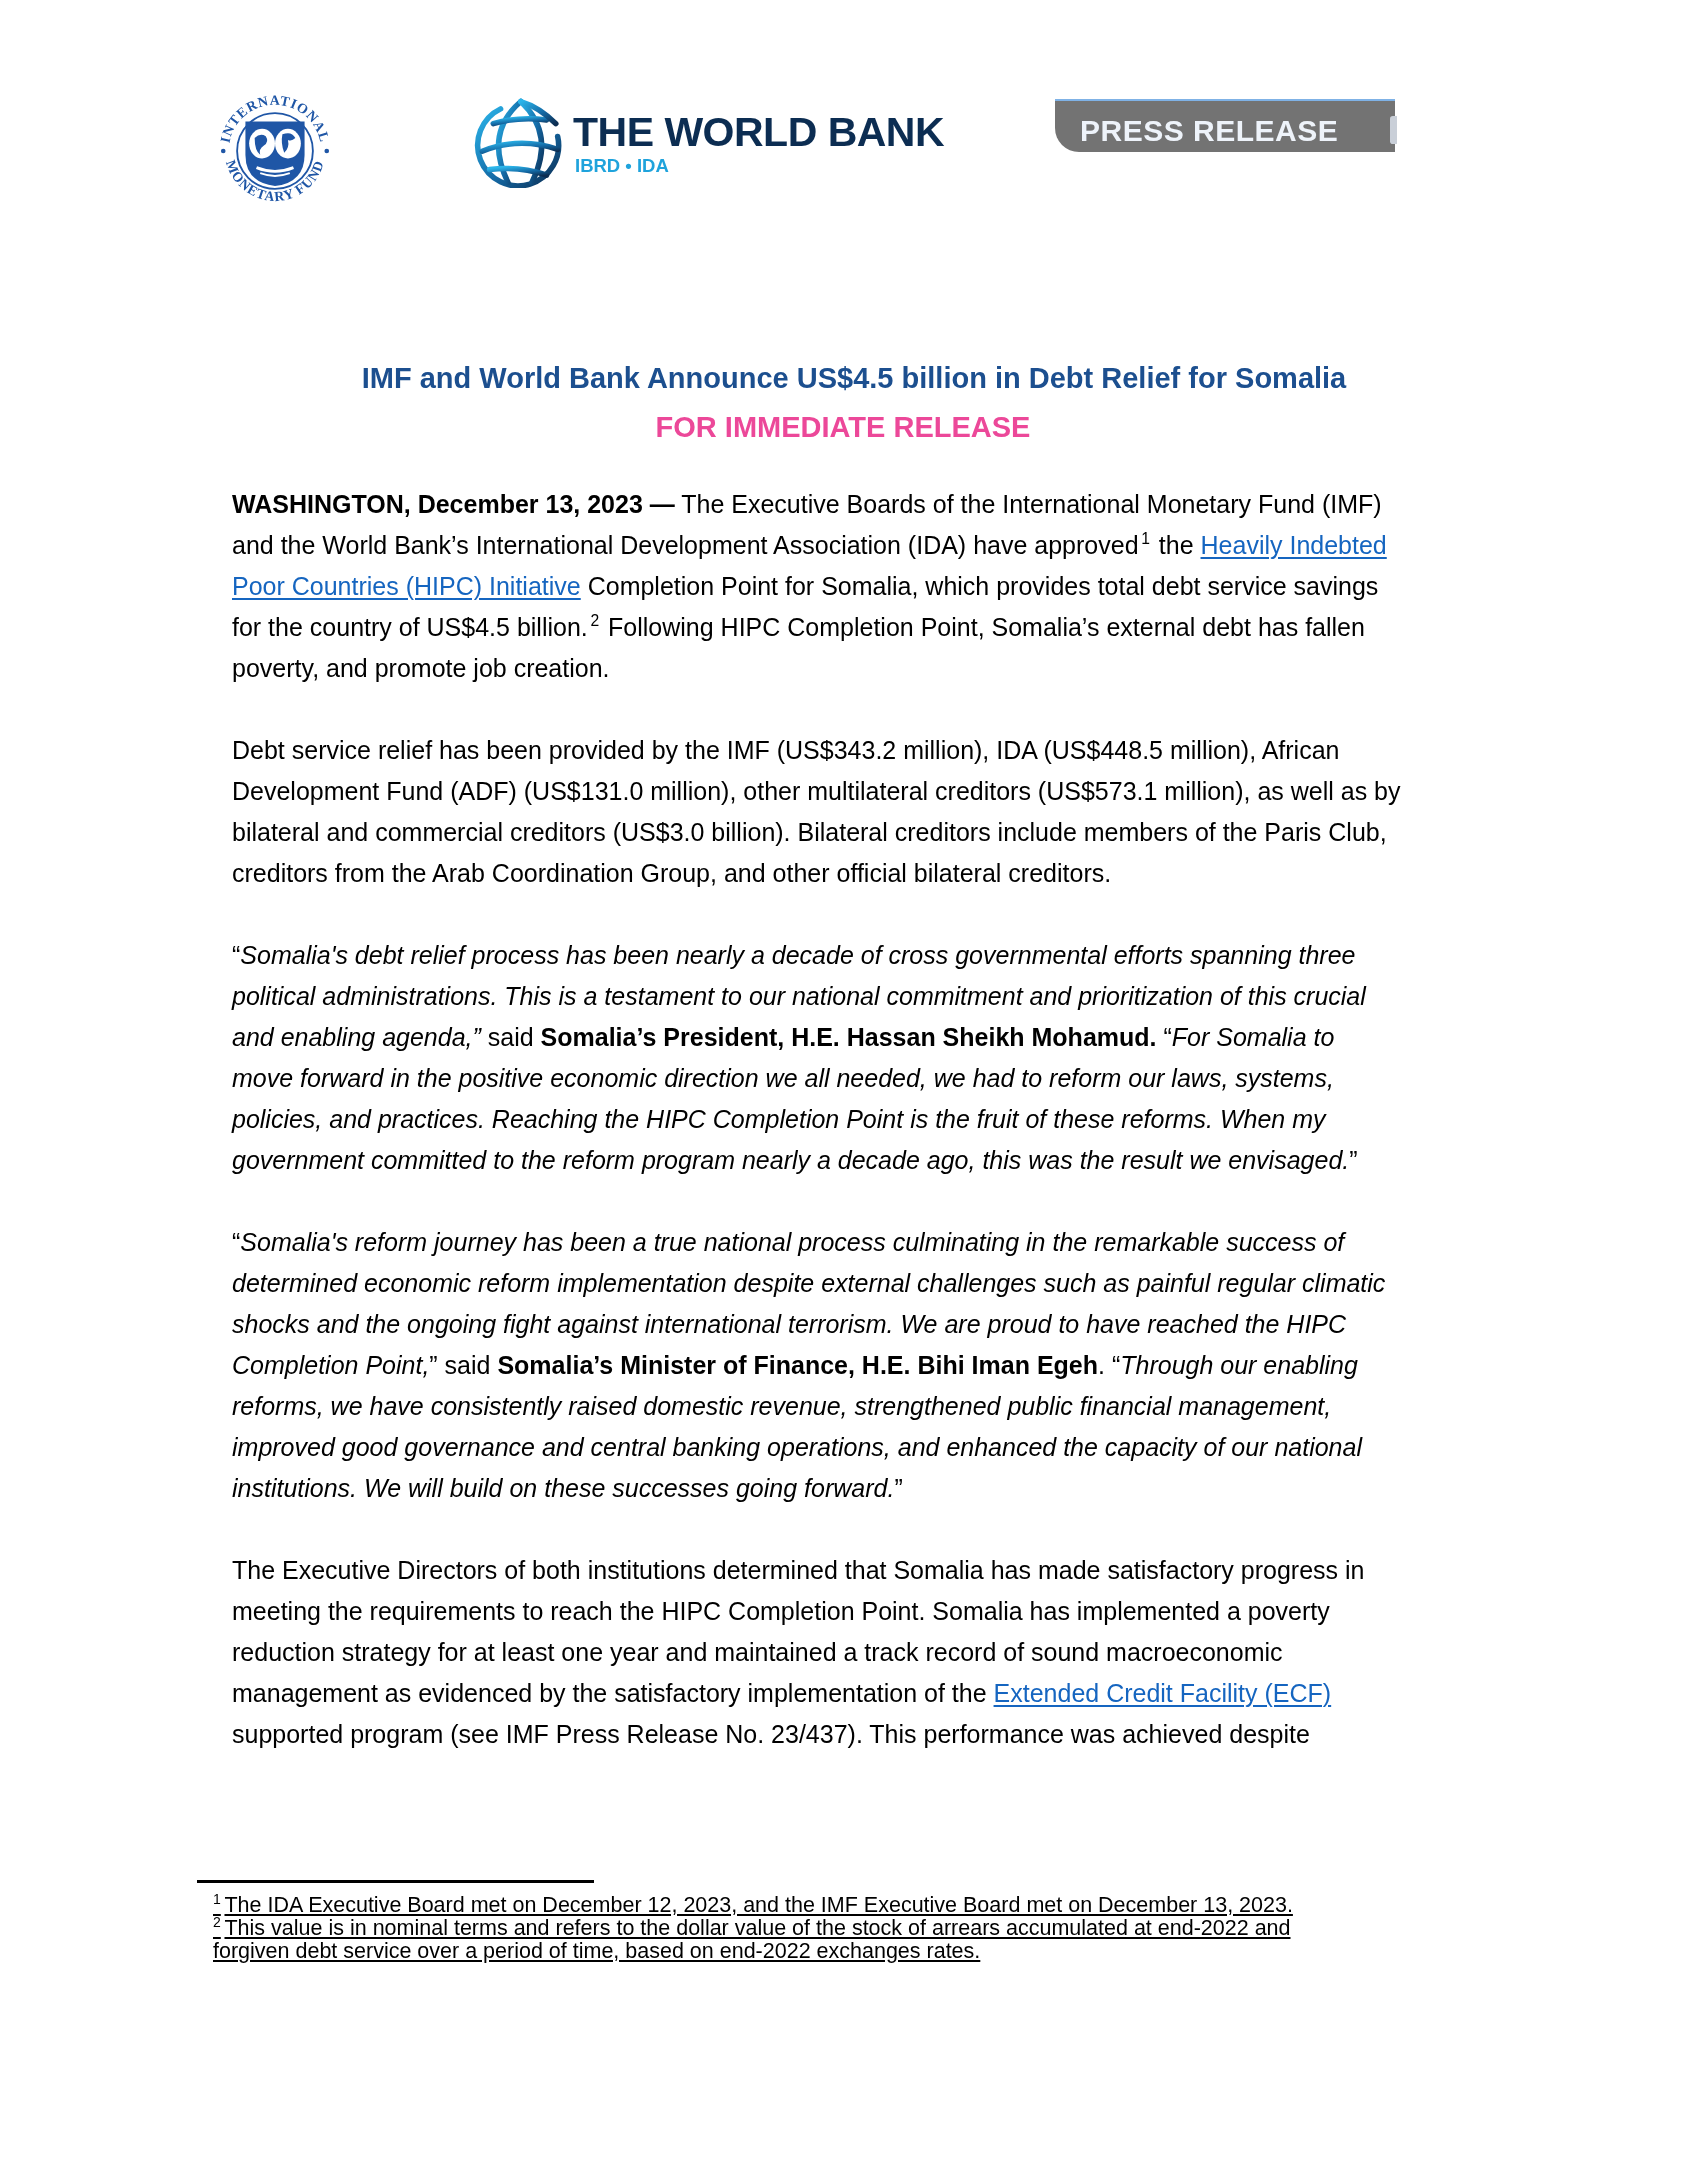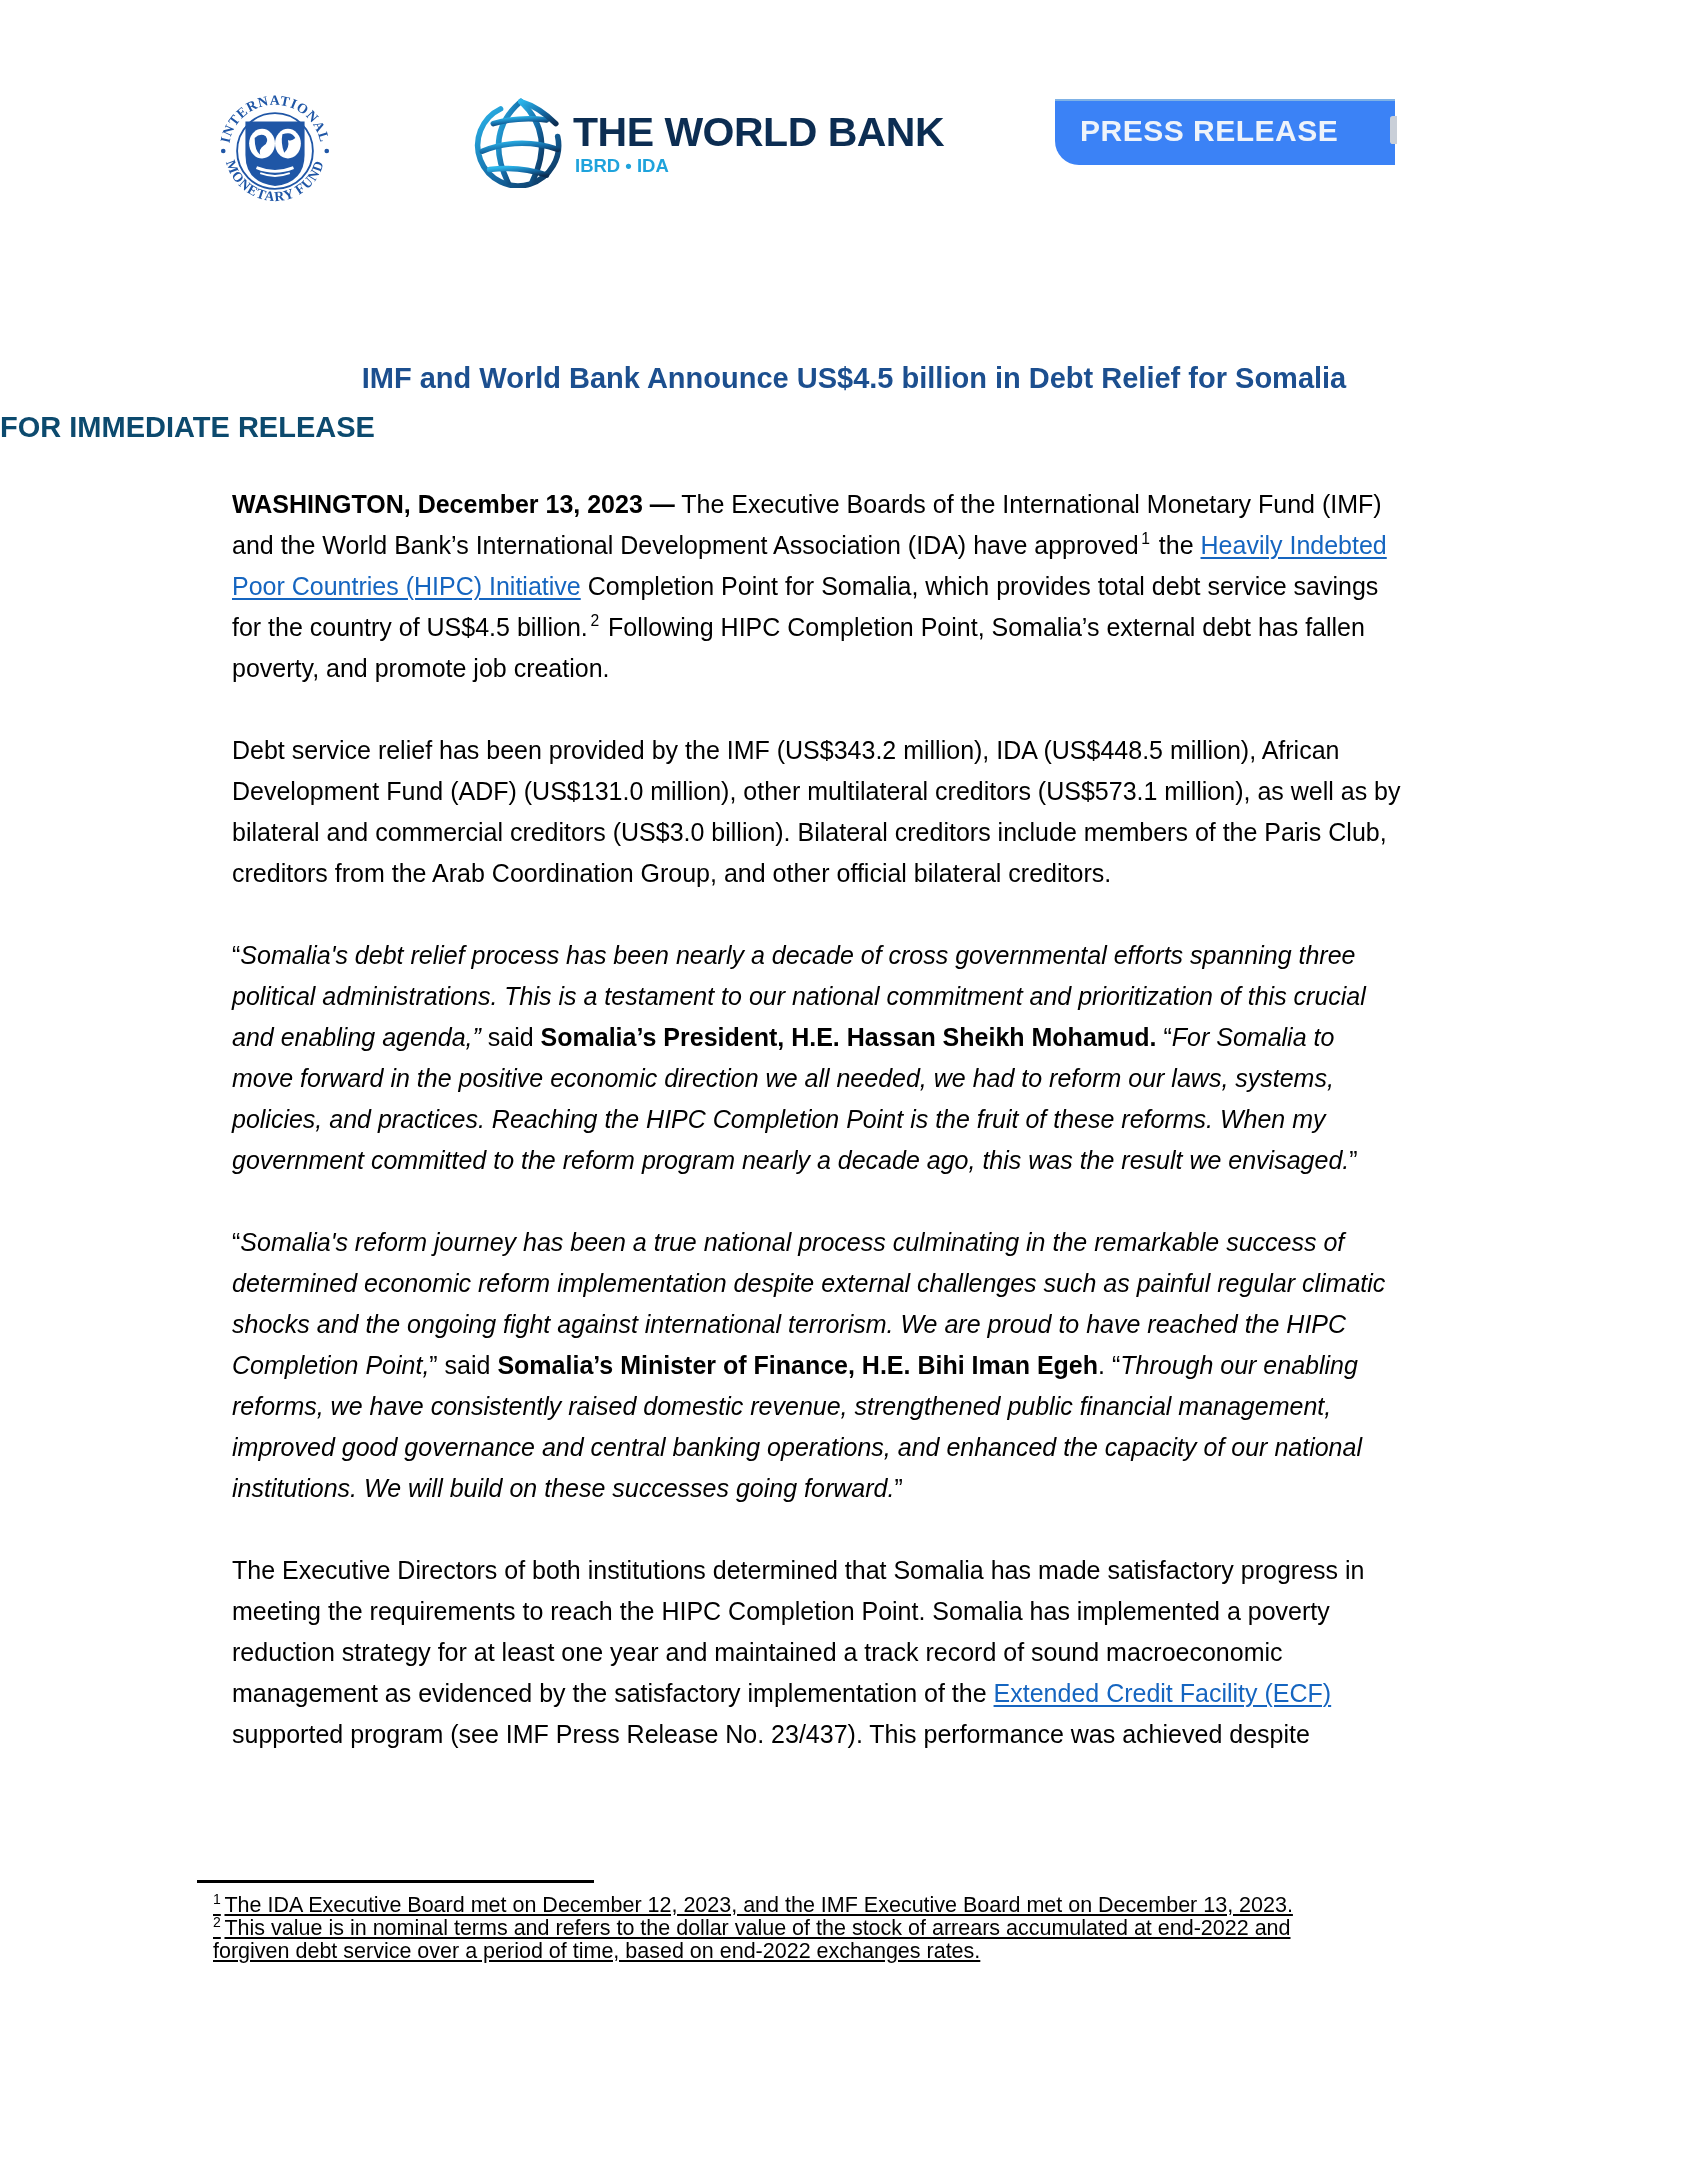--- a/index.html
+++ b/index.html
@@ -13,41 +13,41 @@
   .wb-globe { position: absolute; left: 0; top: 0; width: 92px; height: 92px; }
   .wb-name {
     position: absolute; left: 100px; top: 15.7px; font-weight: bold; font-size: 41px;
     color: #0c2d52; letter-spacing: -0.5px; white-space: nowrap; line-height: 1;
   }
   .wb-sub {
     position: absolute; left: 102px; top: 61px; font-weight: bold; font-size: 18.5px;
     color: #1fa3dc; letter-spacing: 0px; white-space: nowrap; line-height: 1;
   }
   .press-banner {
-    position: absolute; left: 1055px; top: 99px; width: 340px; height: 66px;
-    background: #3b82f6; border-top: 2.8px solid #7fb2e6; box-sizing: border-box;
+    position: absolute; left: 1055px; top: 99px; width: 340px; height: 53px;
+    background: #737373; border-top: 2.8px solid #7fb2e6; box-sizing: border-box;
     border-bottom-left-radius: 24px;
   }
   .press-banner-label {
     position: absolute; left: 25px; top: 14.8px; font-weight: bold; font-size: 30px;
     color: #eef3fa; letter-spacing: 0.5px; white-space: nowrap; line-height: 1;
   }
   .press-banner-tab {
     position: absolute; right: -1.8px; top: 14.8px; width: 6.5px; height: 28px;
     background: #c9cfd8; border-radius: 2.8px 0 0 2.8px;
   }
 
   
   .title {
     position: absolute; left: 0; width: 1686px; top: 353px; text-align: center;
     font-weight: bold; font-size: 29px; color: #1c4f8f; line-height: 1;
   }
   .subtitle {
-    position: absolute; left: 0; width: 1686px; top: 413px; 
-    font-weight: bold; font-size: 29px; color: #0c4a6e; line-height: 1;
+    position: absolute; left: 0; width: 1686px; top: 413px; text-align: center;
+    font-weight: bold; font-size: 29px; color: #ec4899; line-height: 1;
   }
 
   
   .body-text {
     position: absolute; left: 197px; top: 484px; width: 1292px;
     font-size: 25px; line-height: 41px;
   }
   .para { margin: 0 0 41px 0; }
   .line { display: block; white-space: nowrap; margin-left: 35px; }
   .b { font-weight: bold; }

